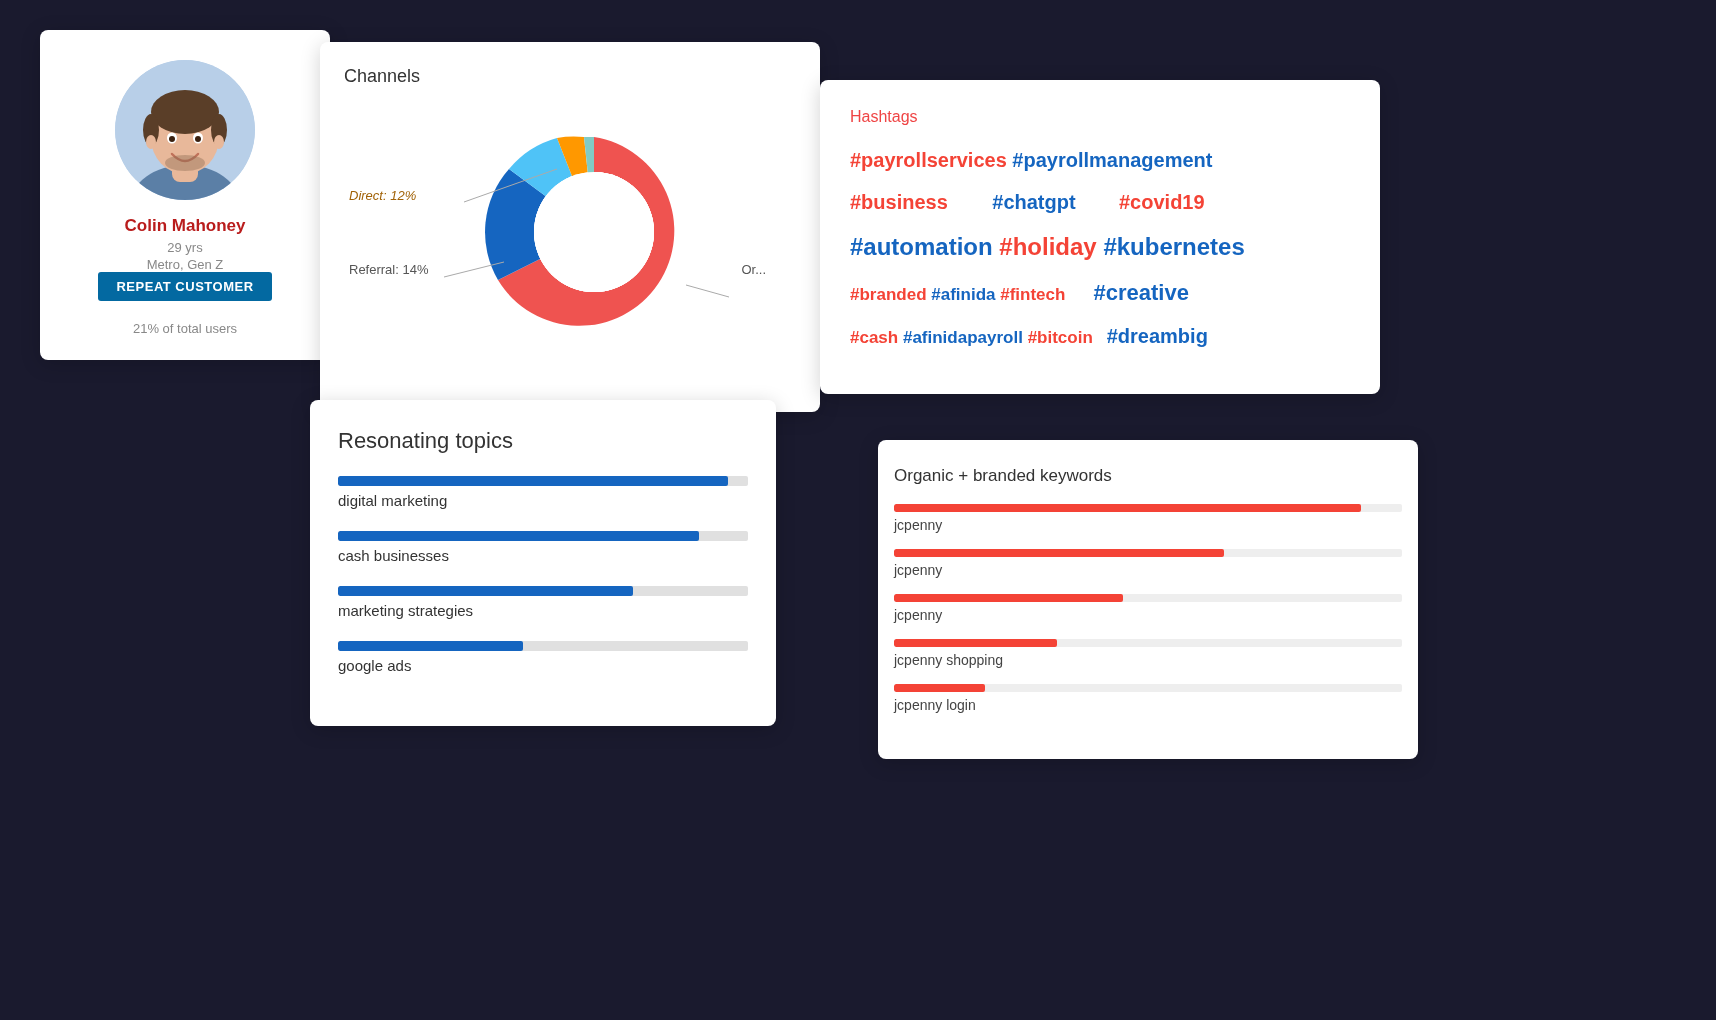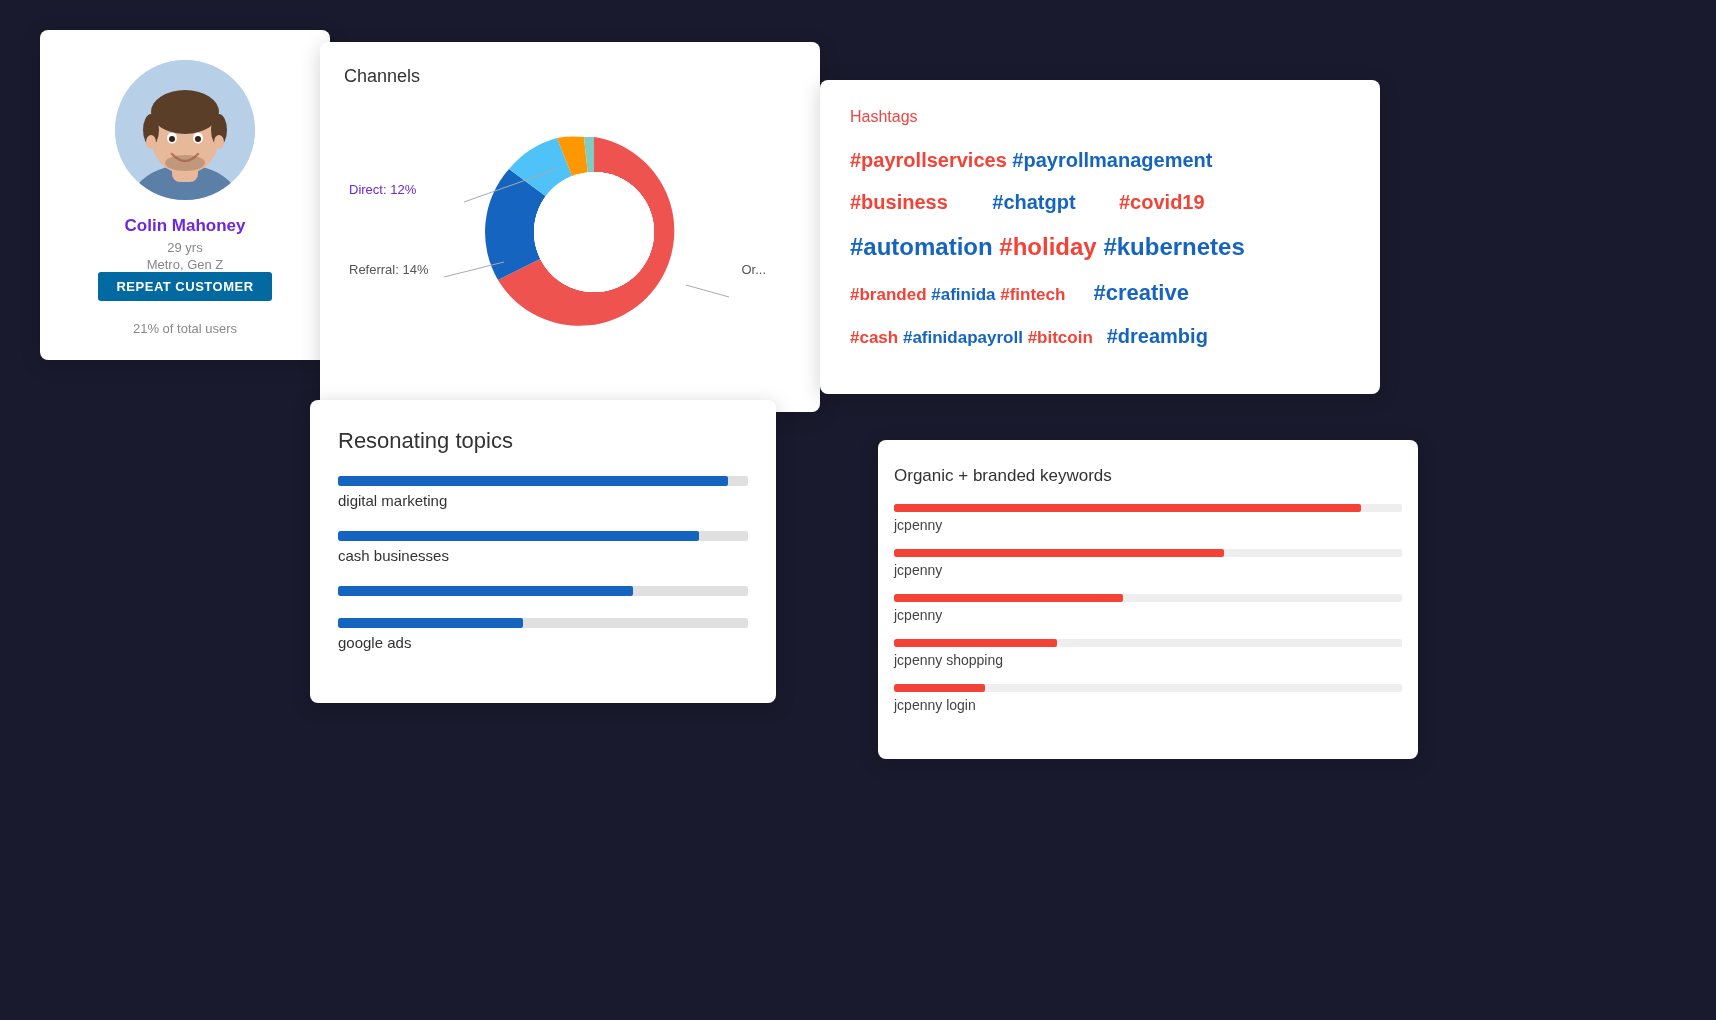--- a/index.html
+++ b/index.html
@@ -45,21 +45,21 @@
 
     
     .avatar-face {
       width: 140px;
       height: 140px;
     }
 
     .profile-name {
       font-weight: 700;
       font-size: 17px;
-      color: #6d28d9;
+      color: #b91c1c;
       margin-bottom: 4px;
     }
 
     .profile-age {
       font-size: 13px;
       color: #888;
       margin-bottom: 2px;
     }
 
     .profile-demo {
@@ -298,21 +298,21 @@
       <path d="M250,125 L240,30.1 A95,95 0 0,1 250,30 Z" fill="#80cbc4"></path>
       <circle cx="250" cy="125" r="60" fill="white"></circle>
 
       <line x1="213" y1="62" x2="120" y2="95" stroke="#aaa" stroke-width="1"></line>
 
       <line x1="160" y1="155" x2="100" y2="170" stroke="#aaa" stroke-width="1"></line>
 
       <line x1="342" y1="178" x2="385" y2="190" stroke="#aaa" stroke-width="1"></line>
     </svg>
     
-    <div class="donut-label label-direct" style="position:absolute;top:75px;left:5px;font-size:13px;color:#6d28d9;">Direct: 12%</div>
+    <div class="donut-label label-direct" style="position:absolute;top:81px;left:5px;font-size:13px;color:#a16207;font-style:italic;">Direct: 12%</div>
     <div class="donut-label label-referral" style="position:absolute;top:155px;left:5px;font-size:13px;color:#555;">Referral: 14%</div>
     <div class="donut-label label-organic" style="position:absolute;top:155px;right:30px;font-size:13px;color:#555;">Or...</div>
   </div>
 </div>
 
 <div class="card" id="hashtags-card">
   <div class="hashtags-title">Hashtags</div>
   <div class="hashtag-line">
     <span class="hashtag-red">#payrollservices </span>
     <span class="hashtag-blue">#payrollmanagement</span>
@@ -355,20 +355,21 @@
     <div class="topic-bar-wrap">
       <div class="topic-bar" style="width:88%"></div>
     </div>
     <div class="topic-label">cash businesses</div>
   </div>
 
   <div class="topic-item">
     <div class="topic-bar-wrap">
       <div class="topic-bar" style="width:72%"></div>
     </div>
+    <div class="topic-label">marketing strategies</div>
   </div>
 
   <div class="topic-item">
     <div class="topic-bar-wrap">
       <div class="topic-bar" style="width:45%"></div>
     </div>
     <div class="topic-label">google ads</div>
   </div>
 </div>
 

